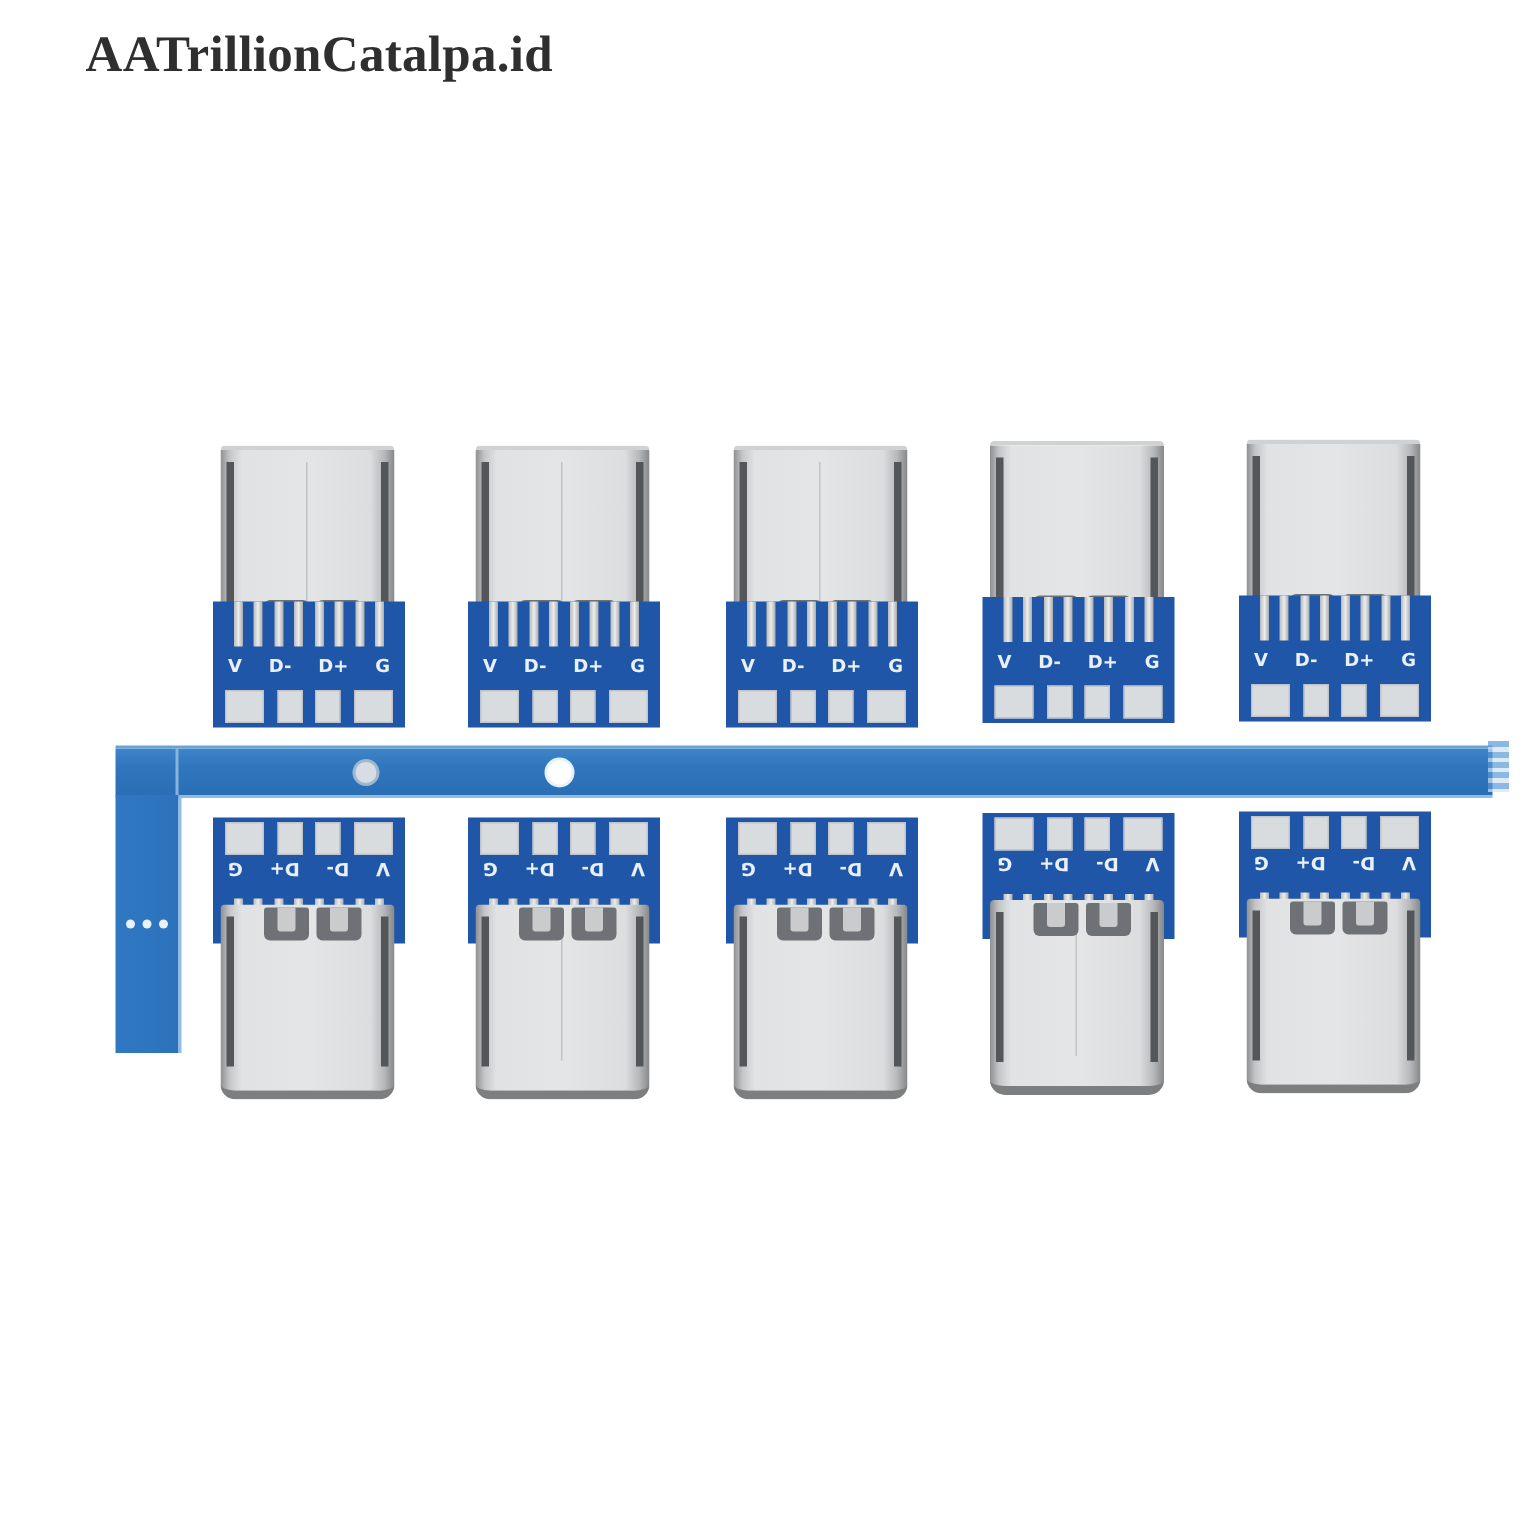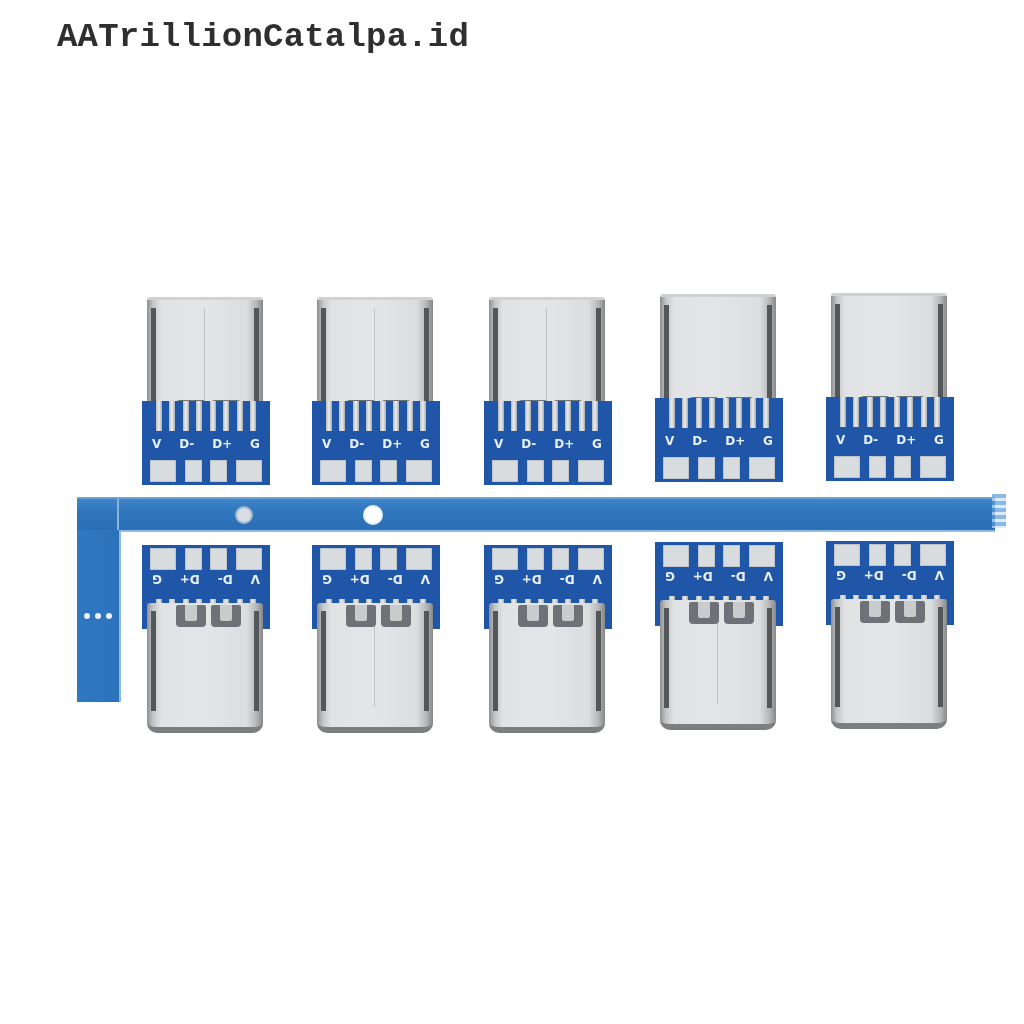--- a/index.html
+++ b/index.html
@@ -2,21 +2,21 @@
 <html><head>
   <meta charset="utf-8">
   <style>
     html, body { margin: 0; padding: 0; }
     body {
       width: 1024px; height: 1024px; background: #ffffff; position: relative; overflow: hidden;
       font-family: "DejaVu Sans", sans-serif;
     }
     .watermark {
       position: absolute; left: 57px; top: 18px;
-      font-family: Liberation Mono, monospace; font-weight: bold; font-size: 34px;
+      font-family: Liberation Serif, serif; font-weight: bold; font-size: 34px;
       color: #2f2f2f; letter-spacing: 0.2px;
     }
     .photo { position: absolute; left: 0; top: 0; width: 1024px; height: 1024px; }
 
     
     .rail {
       position: absolute; left: 77px; top: 497px; width: 918px; height: 31px;
       background: linear-gradient(#3d84c8, #2f76bd 40%, #2a6fb6);
       border-top: 2px solid #6aa3d8; border-bottom: 2px solid #8fbce4;
     }

